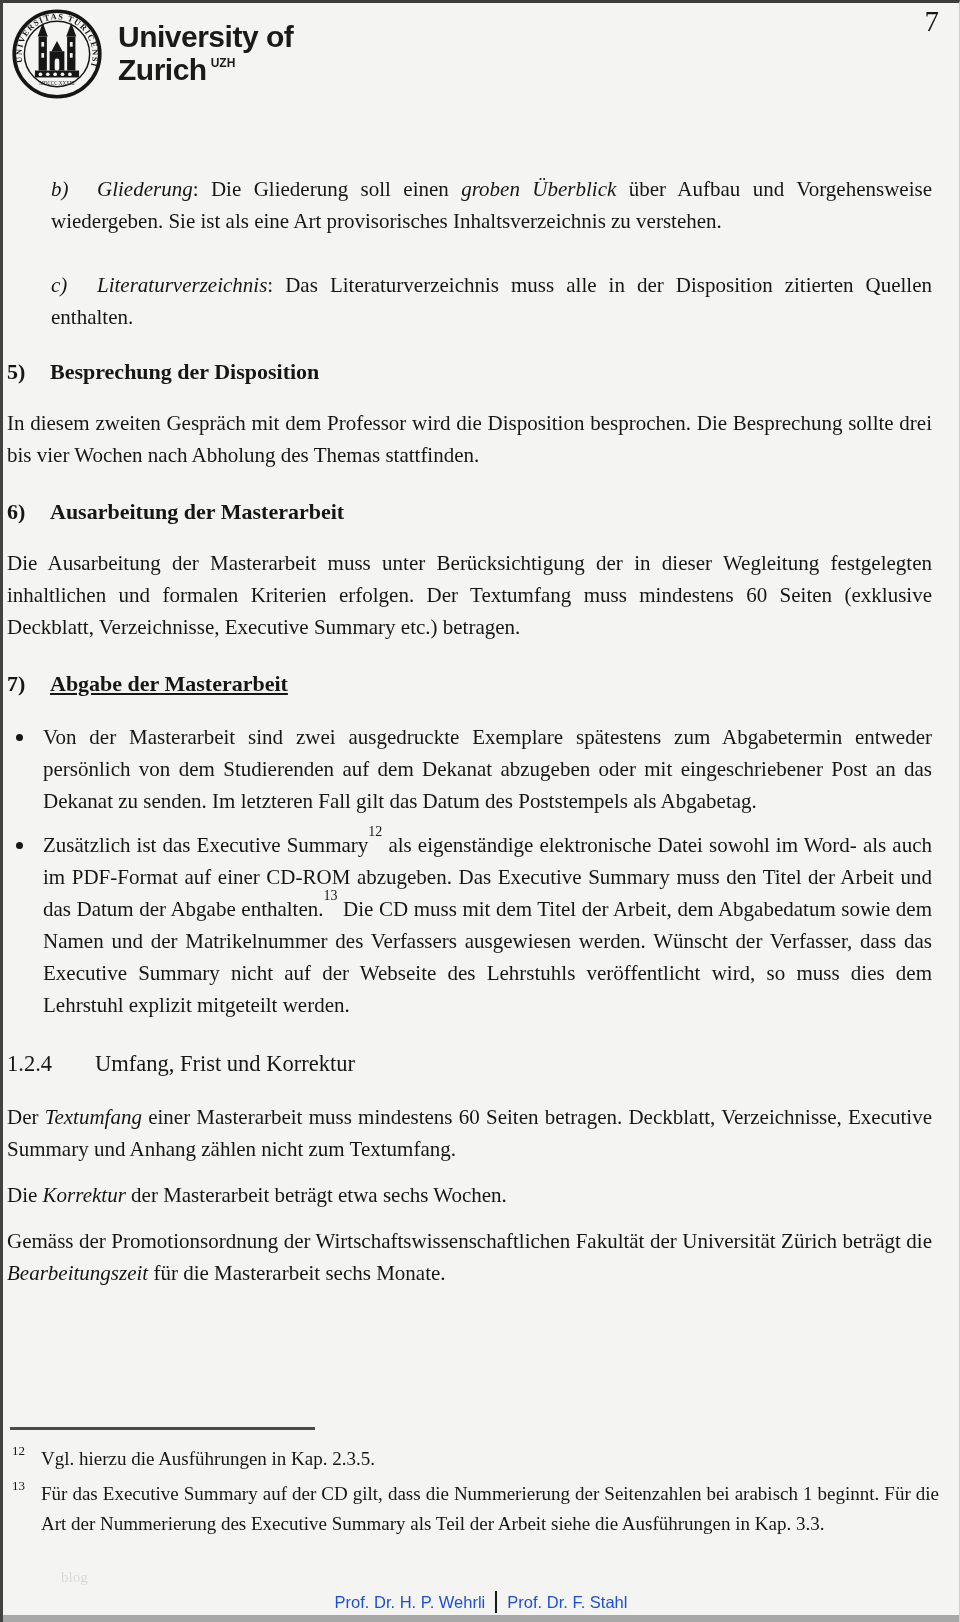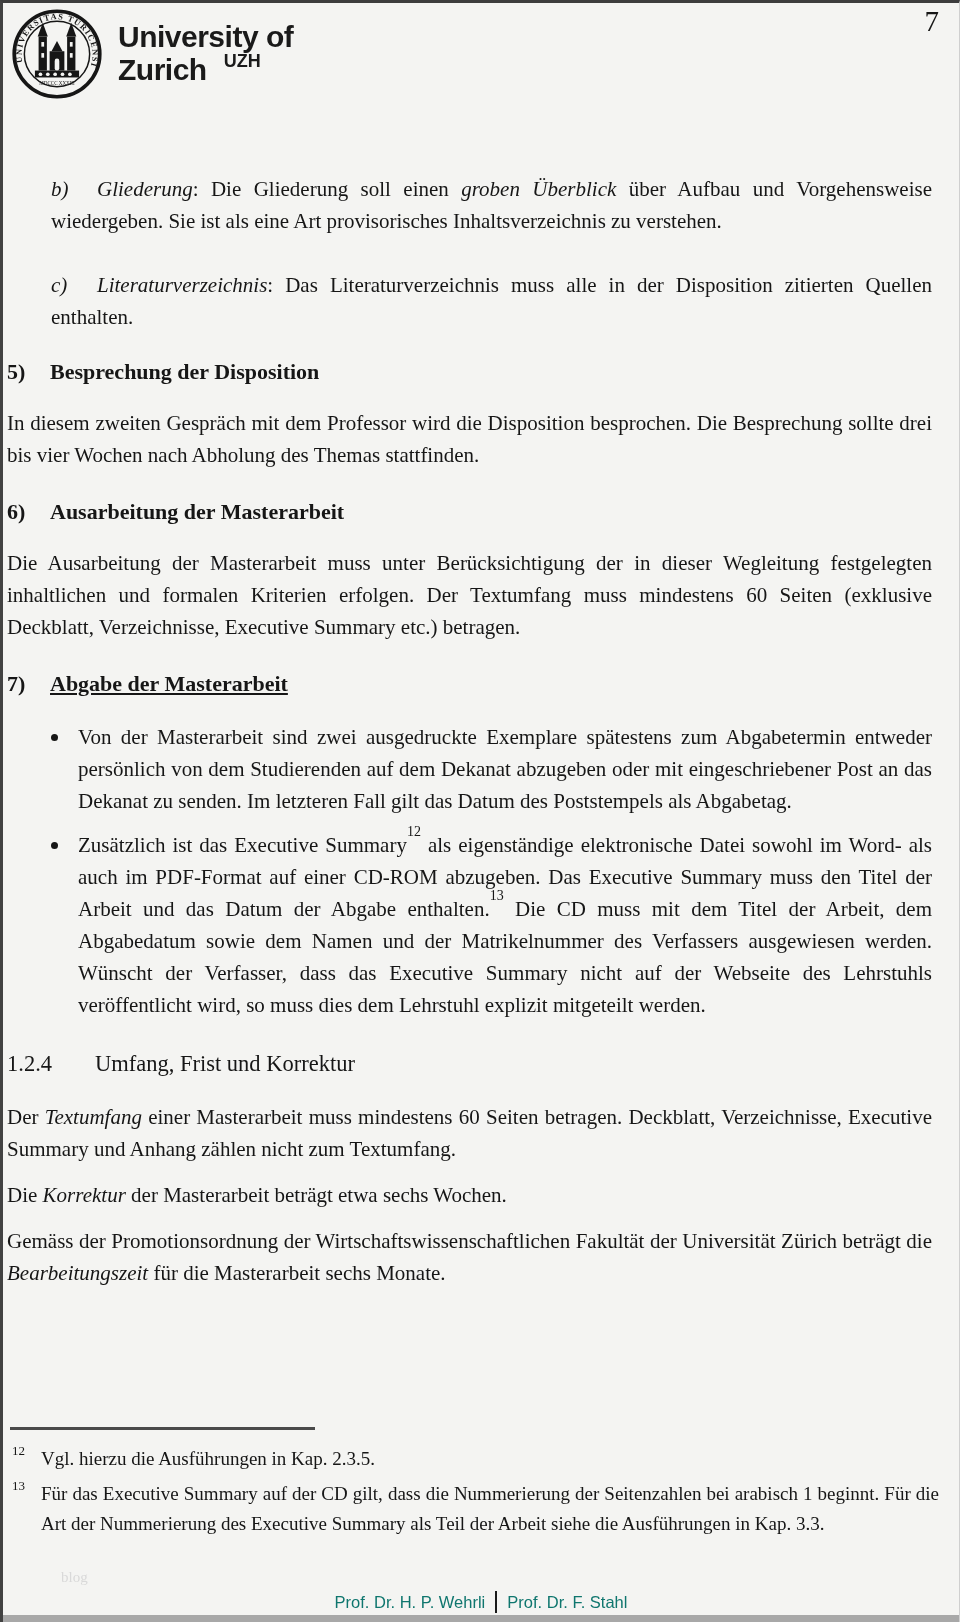--- a/index.html
+++ b/index.html
@@ -18,59 +18,59 @@
     border-top:3px solid #3d3d3d;
     border-left:3px solid #424242;
     border-right:1px solid #cfcfcf;
   }
   
   .logo{position:absolute;top:5px;left:8px;display:flex;align-items:flex-start;}
   .seal{width:92px;height:92px;display:block;}
   .wordmark{margin-left:15px;margin-top:12px;
     font-family:"Liberation Sans", sans-serif;
     font-weight:700;font-size:30px;line-height:33px;letter-spacing:-0.5px;color:#1a1a1a;}
-  .wordmark .sup{font-size:18px;letter-spacing:0;position:relative;top:-13px;margin-left:17px;}
+  .wordmark .sup{font-size:12px;letter-spacing:0;position:relative;top:-13px;margin-left:4px;}
   .page-number{position:absolute;top:2px;right:20px;font-size:29px;line-height:32px;}
   
   .doc{padding:170px 27px 0 4px;}
   .p{margin:0;text-align:justify;font-size:21px;line-height:32px;-webkit-hyphens:manual;hyphens:manual;}
   .em{font-style:italic;}
   .indent{margin-left:44px;}
   .marker{display:inline-block;width:46px;}
   .item-c{margin-top:32px;}
   h2{margin:0;font-size:22px;line-height:30px;font-weight:700;}
   .h5{margin-top:24px;}
   .h6{margin-top:26px;}
   .h7{margin-top:26px;text-decoration:underline;}
   .h124{margin-top:28px;font-weight:400;font-size:22.5px;}
   h2 .num{display:inline-block;width:43px;font-weight:inherit;}
   .h124 .num{width:88px;}
   .p5{margin-top:20px;}
   .p6{margin-top:20px;}
-  .bullet{position:relative;margin-left:71px;}
+  .bullet{position:relative;margin-left:36px;}
   .bullet .dot{position:absolute;left:-27px;top:13px;width:7px;height:7px;border-radius:50%;background:#161616;}
   .b1{margin-top:22px;}
   .b2{margin-top:12px;}
   sup.fnref{font-size:14px;line-height:0;position:relative;top:-8px;}
   .p124a{margin-top:22px;}
   .p124b{margin-top:14px;}
   .p124c{margin-top:14px;}
   
   .footnote-area{position:absolute;left:7px;right:20px;top:1424px;}
   .fn-sep{width:305px;border-top:3px solid #4a4a4a;margin-bottom:14px;}
   .fn{position:relative;padding-left:31px;font-size:19px;line-height:30px;margin:0;}
   .fn sup{position:absolute;left:2px;top:0;font-size:13px;line-height:1;}
   .fn + .fn{margin-top:5px;}
   .fn.justify{text-align:justify;}
   
   .watermark{position:absolute;left:58px;top:1566px;
     font-family:Liberation Serif, serif;font-size:15px;color:#d9d9d9;}
   .footer{position:absolute;left:0;right:0;bottom:9px;
     display:flex;justify-content:center;align-items:center;
-    font-family:"Liberation Sans", sans-serif;font-size:16.5px;color:#0f766e;}
+    font-family:"Liberation Sans", sans-serif;font-size:16.5px;color:#1d4ed8;}
   .footer .divider{display:inline-block;width:2px;height:22px;background:#1a1a1a;margin:0 10px;}
   .bottom-strip{position:absolute;left:0;right:0;bottom:0;height:7px;background:#a8a8a8;}
 </style>
 </head>
 <body>
 
 <div class="page">
 
   <div class="logo">
     <svg class="seal" viewBox="0 0 100 100">

